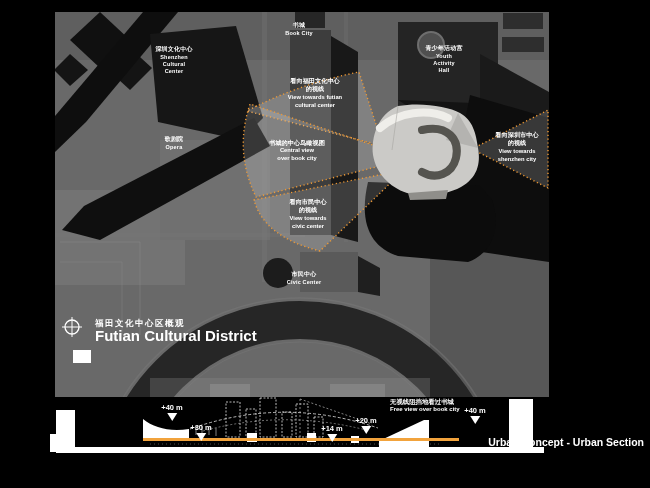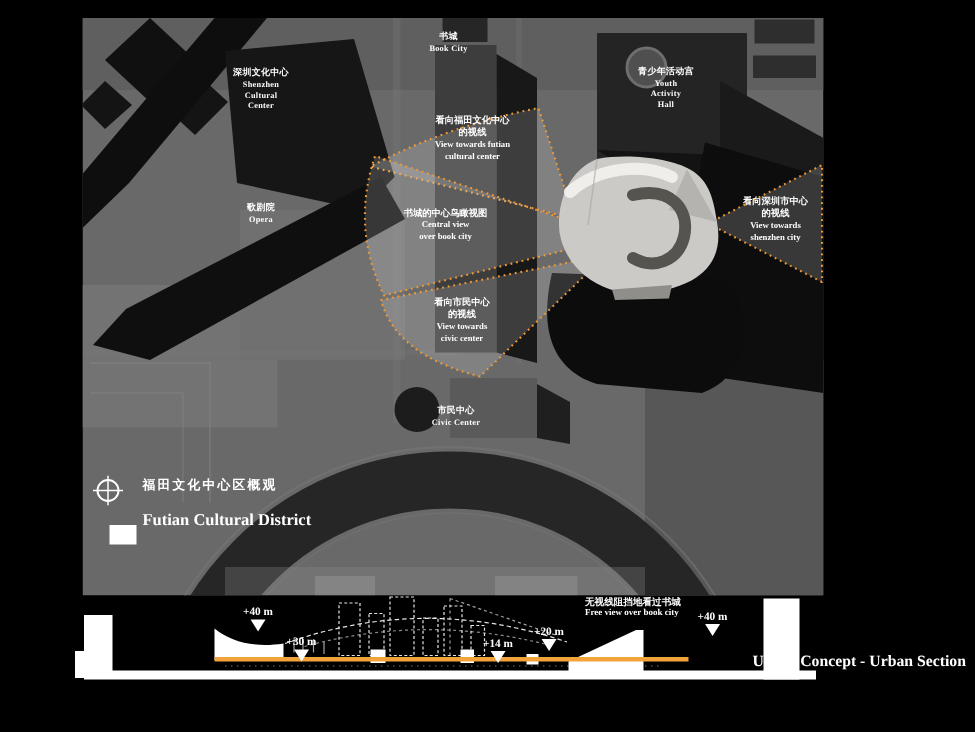--- a/index.html
+++ b/index.html
@@ -1,34 +1,34 @@
 <!DOCTYPE html>
 <html><head>
 <meta charset="utf-8">
 <style>
   html,body{margin:0;padding:0;background:#000;}
   #board{position:relative;width:650px;height:488px;background:#000;overflow:hidden;
-         font-family:Liberation Serif, serif;}
+         font-family:Liberation Sans, sans-serif;}
   #bg{position:absolute;left:0;top:0;z-index:1;}
   .lbl{position:absolute;z-index:3;transform:translateX(-50%);text-align:center;color:#fff;
        font-weight:bold;font-size:5.5px;line-height:1.3;letter-spacing:.2px;white-space:nowrap;}
   .lbl .zh{font-size:6px;}
   .conelbl{position:absolute;z-index:3;transform:translateX(-50%);text-align:center;color:#fff;
        font-weight:bold;font-size:5.8px;line-height:1.35;white-space:nowrap;}
   .conelbl .zh{font-size:6.2px;}
   .marker{position:absolute;z-index:4;transform:translateX(-50%);color:#fff;
        font-size:7.5px;font-weight:bold;white-space:nowrap;}
   .marker .tri{width:0;height:0;border-left:5px solid transparent;border-right:5px solid transparent;
        border-top:8px solid #fff;margin:1px auto 0;}
   #section-note{position:absolute;left:390px;top:398px;z-index:4;color:#fff;font-weight:bold;
        font-size:6px;line-height:1.25;white-space:nowrap;}
   #section-note .zh{font-size:6.4px;}
   #title-block{position:absolute;left:62px;top:317px;z-index:4;color:#fff;}
   #title-zh{position:absolute;left:33px;top:1px;font-size:8.5px;font-weight:bold;letter-spacing:1.5px;white-space:nowrap;}
-  #title-en{position:absolute;left:33px;top:10px;font-size:11px;font-weight:bold;white-space:nowrap;margin-top:14px;}
+  #title-en{position:absolute;left:33px;top:10px;font-size:15px;font-weight:bold;white-space:nowrap;}
   #footer-caption{position:absolute;right:6px;top:436px;z-index:4;color:#fff;
        font-size:10.5px;font-weight:bold;white-space:nowrap;}
 </style>
 </head>
 <body>
 
 <div id="board">
 
   <svg id="bg" width="650" height="488" viewBox="0 0 650 488">
     <defs>

